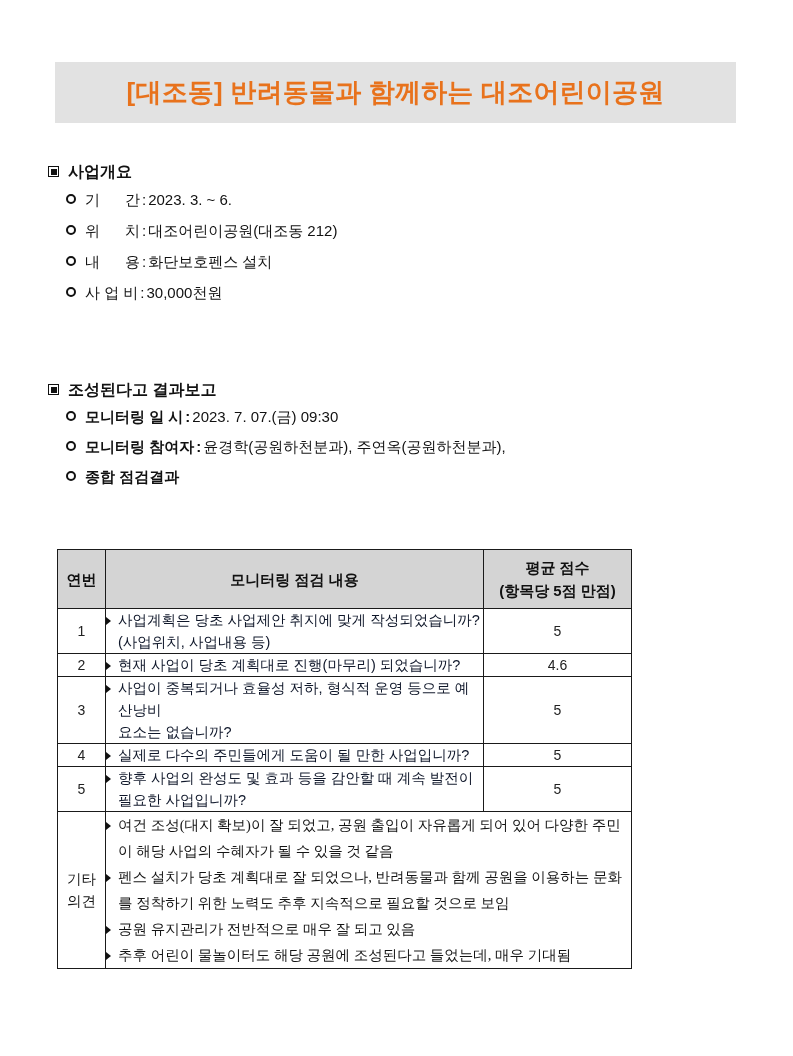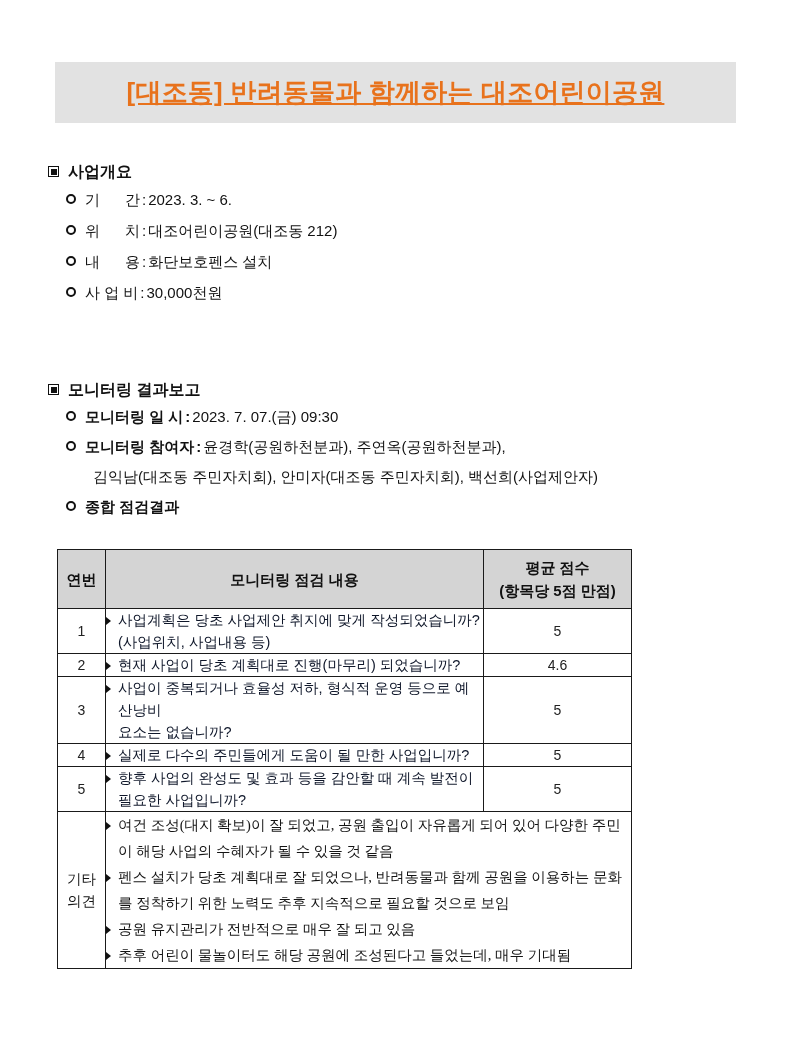--- a/index.html
+++ b/index.html
@@ -35,21 +35,20 @@
     display: flex;
     align-items: center;
     justify-content: center;
   }
   .title-text {
     font-size: 26px;
     font-weight: 700;
     color: #e8721c;
     letter-spacing: 0.2px;
     white-space: nowrap;
-    text-decoration: underline;
   }
 
   
   .section {
     position: absolute;
     left: 48px;
   }
   #section-overview { top: 160px; }
   #section-monitoring { top: 378px; }
 
@@ -241,37 +240,36 @@
         <span class="lbl-spaced">사 업 비</span>
         <span class="kv-sep">:</span>
         <span>30,000천원</span>
       </li>
     </ul>
   </div>
 
   <div class="section" id="section-monitoring">
     <div class="section-heading">
       <span class="sq-marker"></span>
-      <span>모니터링 결과보고</span>
+      <span>조성된다고 결과보고</span>
     </div>
     <ul class="bullet-list">
       <li class="bullet-row">
         <span class="circ-marker"></span>
         <span class="bold">모니터링 일 시</span>
         <span class="kv-sep bold">:</span>
         <span>2023. 7. 07.(금) 09:30</span>
       </li>
       <li class="bullet-row">
         <span class="circ-marker"></span>
         <span class="bold">모니터링 참여자</span>
         <span class="kv-sep bold">:</span>
         <span>윤경학(공원하천분과), 주연옥(공원하천분과),</span>
       </li>
     </ul>
-    <div class="cont-line">김익남(대조동 주민자치회), 안미자(대조동 주민자치회), 백선희(사업제안자)</div>
     <ul class="bullet-list">
       <li class="bullet-row">
         <span class="circ-marker"></span>
         <span class="bold">종합 점검결과</span>
       </li>
     </ul>
   </div>
 
   <table class="result-table">
     <colgroup>

